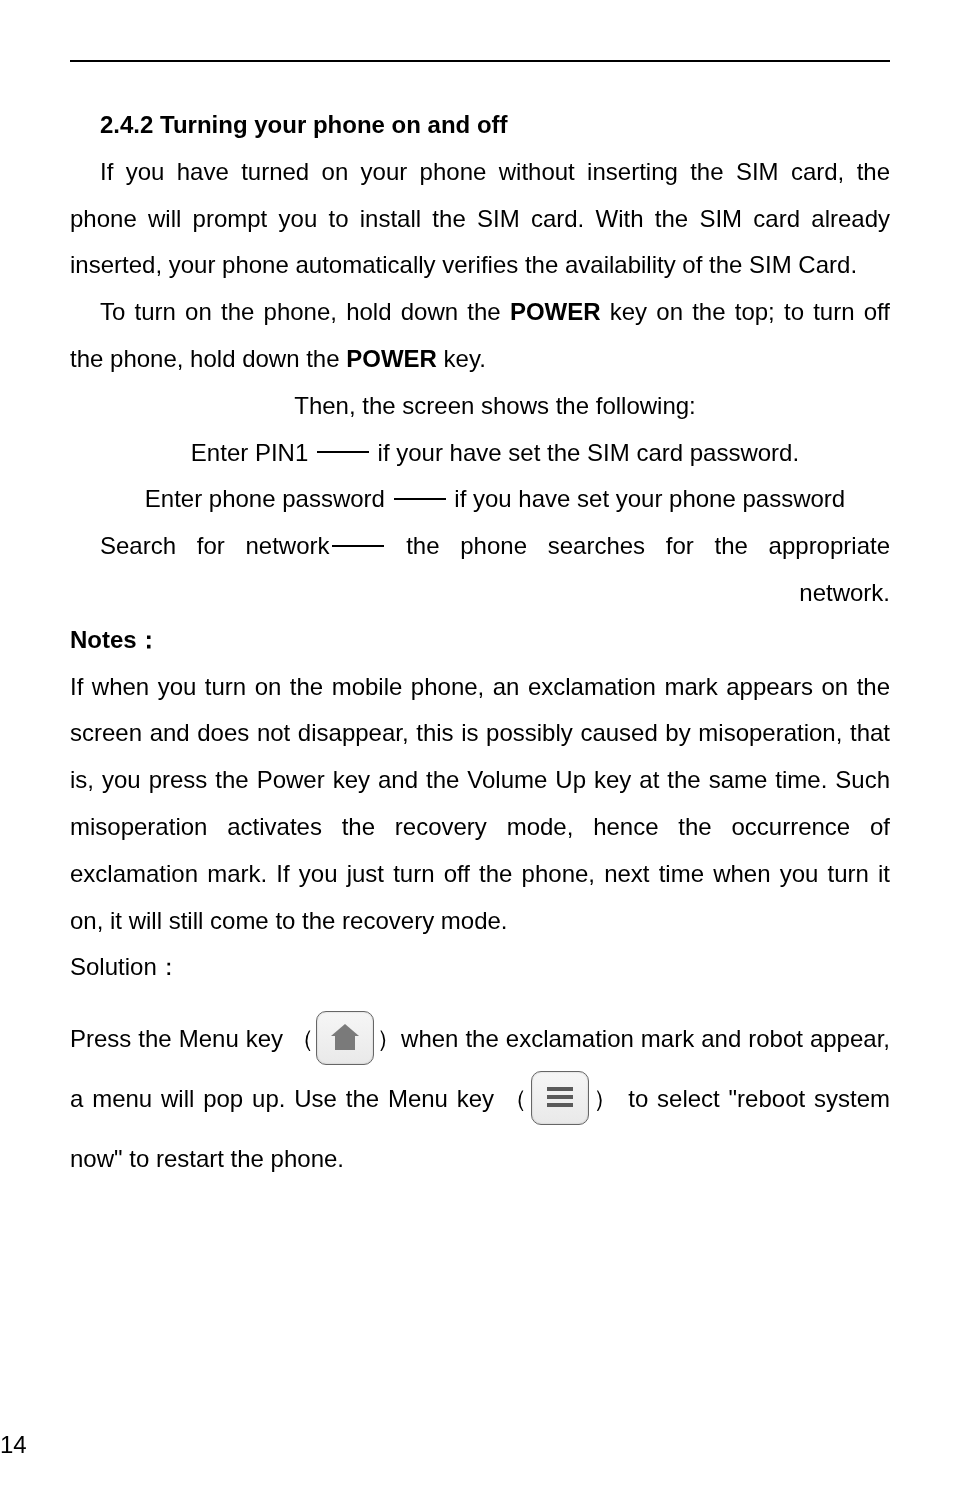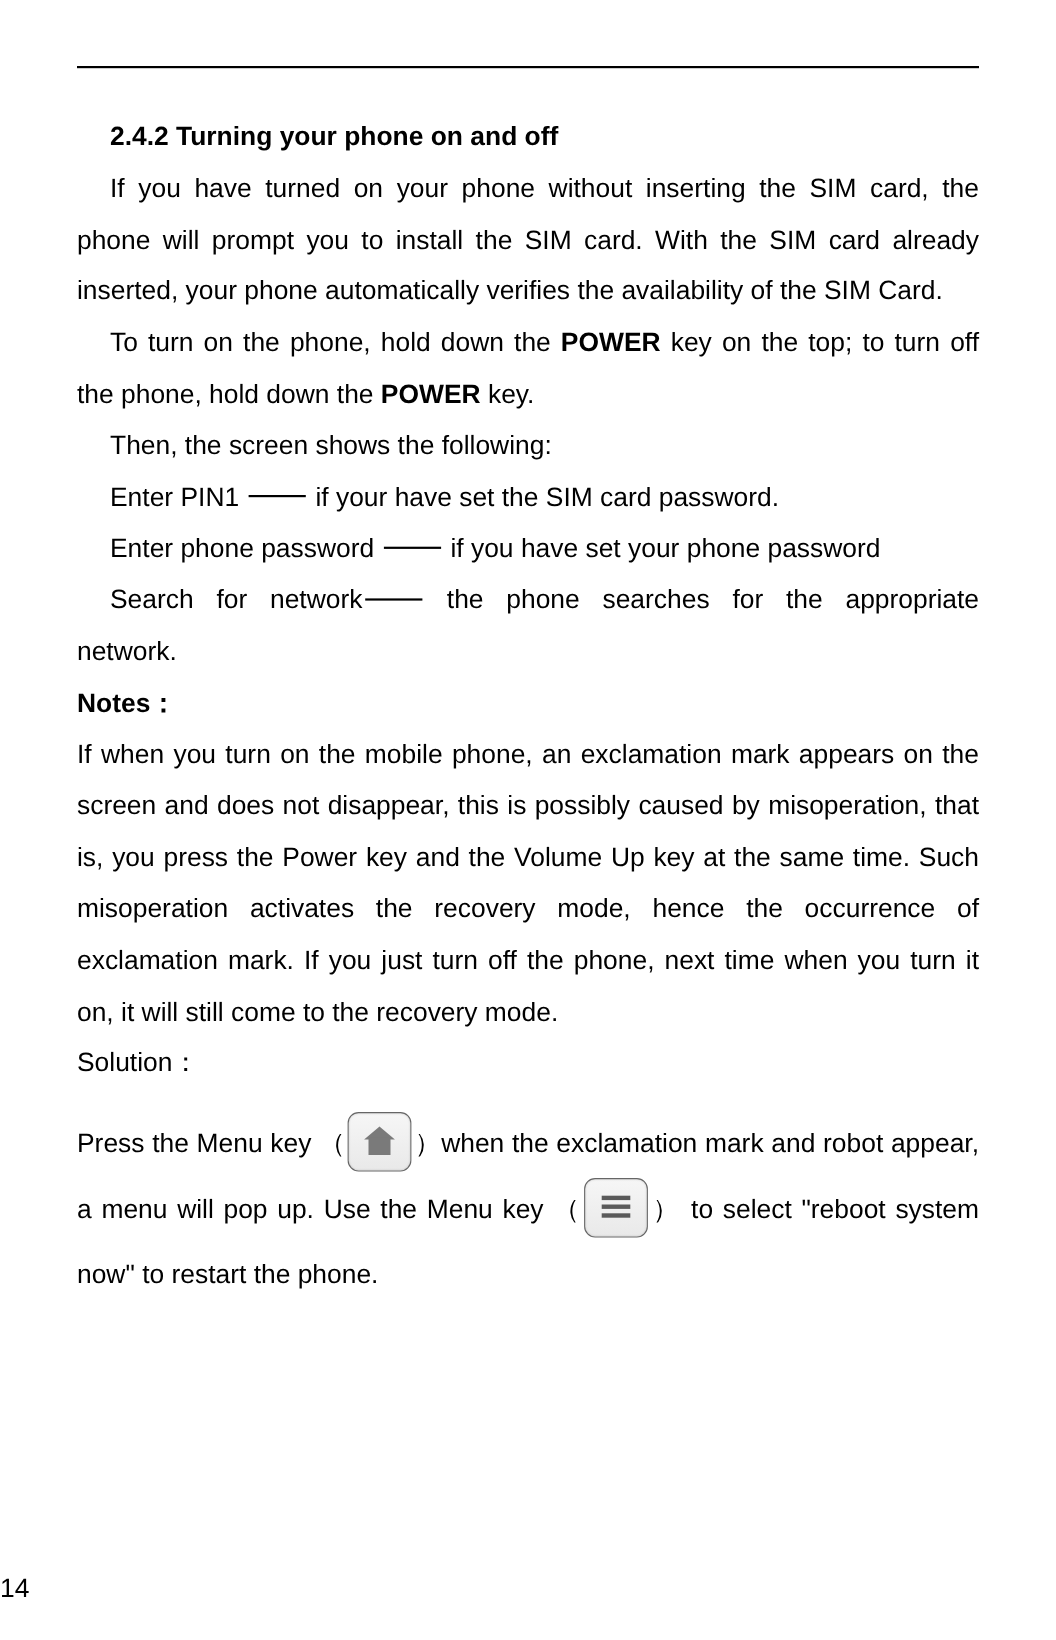--- a/index.html
+++ b/index.html
@@ -23,20 +23,21 @@
     border-top: 2px solid #000;
     margin: 0 0 40px 0;
   }
   .sec-h {
     font-weight: 700;
     text-indent: 30px;
     margin-top: 20px;
   }
   .indent {
     text-indent: 30px;
+    text-align: center;
   }
   .justify {
     text-align: justify;
     text-align-last: left;
   }
   .justify-all {
     text-align: justify;
     text-align-last: justify;
   }
   .notes {
@@ -123,21 +124,21 @@
   </div>
 
   <div class="indent">
     <span>Enter phone password </span><span class="dash"></span><span> if you have set your phone password</span>
   </div>
 
   <div>
     <div class="justify-all" style="padding-left:30px;">
       <span>Search for network</span><span class="dash"></span><span> the phone searches for the appropriate</span>
     </div>
-    <div style="text-align:left;">network.</div>
+    <div style="text-align:right;">network.</div>
   </div>
 
   <div class="notes">Notes：</div>
 
   <div class="justify">If when you turn on the mobile phone, an exclamation mark appears on the screen and does not disappear, this is possibly caused by misoperation, that is, you press the Power key and the Volume Up key at the same time. Such misoperation activates the recovery mode, hence the occurrence of exclamation mark. If you just turn off the phone, next time when you turn it on, it will still come to the recovery mode.</div>
 
   <div class="sol">Solution：</div>
 
   <div class="justify" style="margin-top:20px; line-height:2.3;">
     <span>Press the Menu key </span><span class="prn">（</span><span class="icon-box icon-house"></span><span class="prn">）</span><span>when the exclamation mark and robot appear, a menu will pop up. Use the Menu key </span> <span class="prn">（</span><span class="icon-box icon-lines"></span><span class="prn">）</span><span> to select "reboot system now" to restart the phone.</span>

